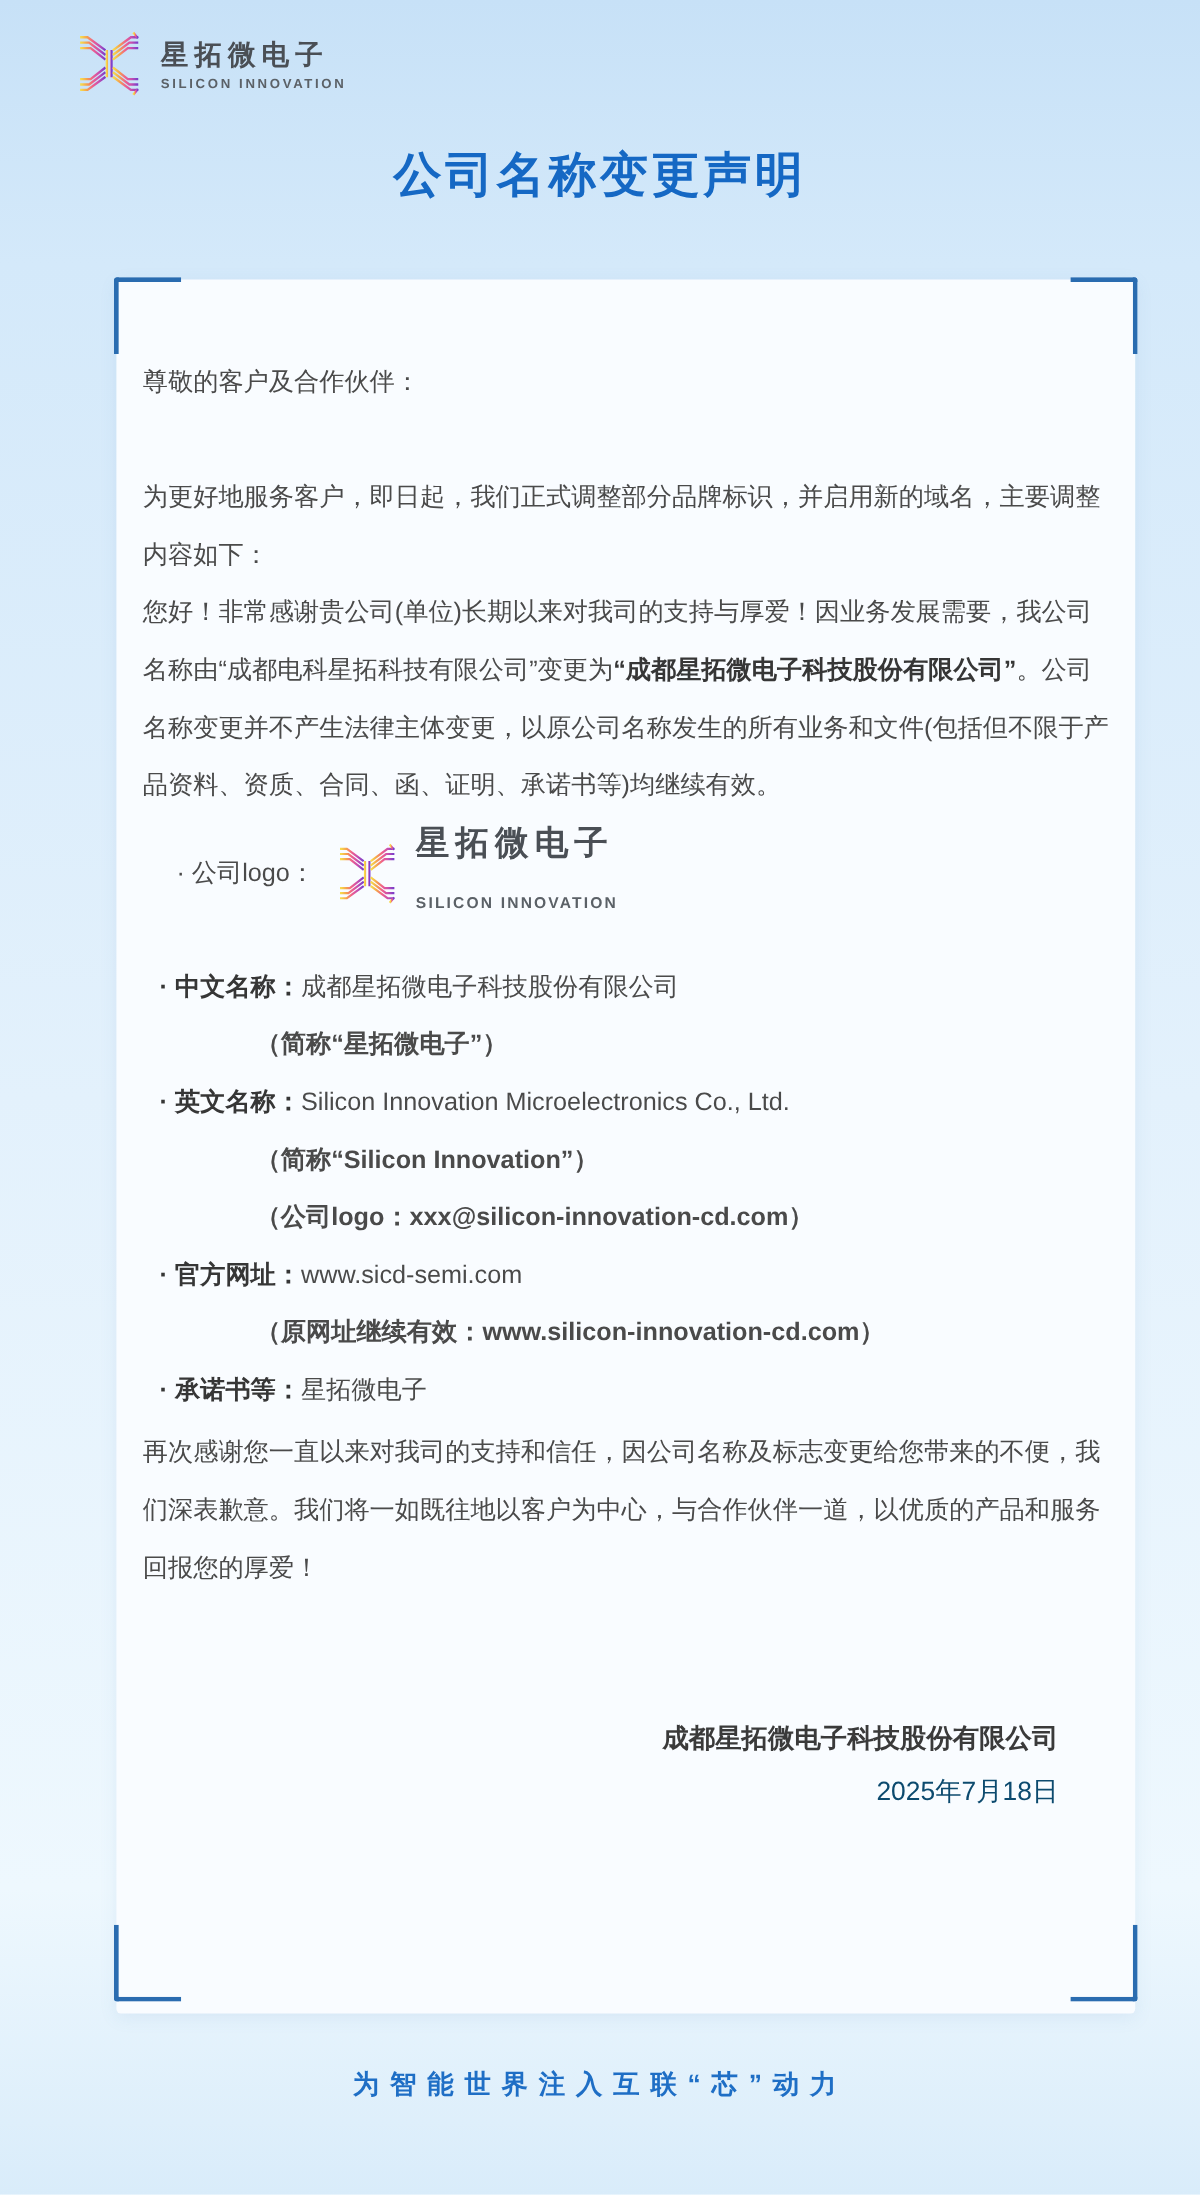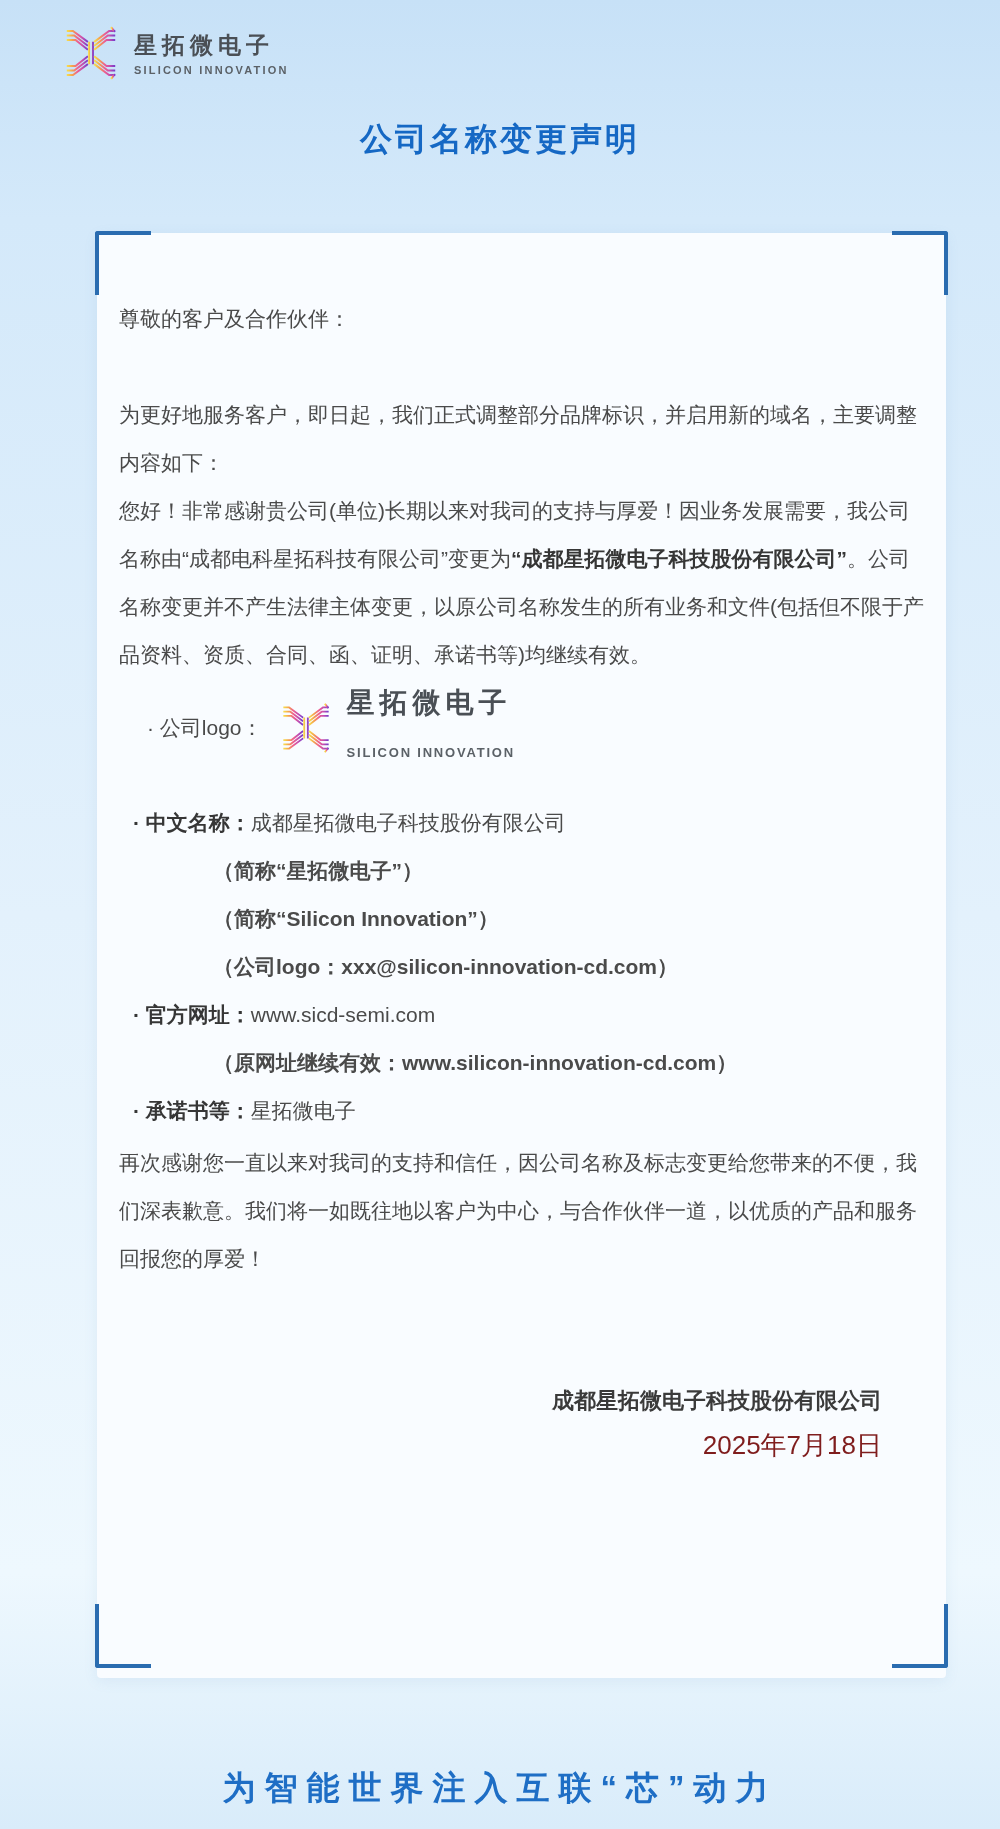--- a/index.html
+++ b/index.html
@@ -13,21 +13,21 @@
     background:linear-gradient(180deg,#c7e1f7 0%,#d4e9fa 12%,#e3f1fc 50%,#eef8fe 86%,#d9ecfa 100%);
   }
   
   .brand { position:absolute; left:60px; top:24px; display:flex; align-items:center; gap:12px; }
   .brand svg { width:62px; height:58px; }
   .brand-cn { font-size:23px; font-weight:700; color:#4a4f55; letter-spacing:5px; }
   .brand-en { font-size:11px; font-weight:700; color:#5b6167; letter-spacing:2.2px; margin-top:3px; }
   
   .title {
     position:absolute; top:118px; left:0; width:100%; text-align:center;
-    font-size:32px; font-weight:800; letter-spacing:3px; color:#1568c4;
+    font-size:40px; font-weight:800; letter-spacing:3px; color:#1568c4;
   }
   
   .card {
     position:absolute; left:76px; top:233px; width:849px; height:1445px;
     background:#f9fcff; border-radius:4px;
     box-shadow:0 3px 14px rgba(90,140,190,0.10);
     margin-left:21px;
   }
   .bracket { position:absolute; width:56px; height:64px; }
   .bracket.tl { left:-2px; top:-2px; border-top:4px solid #2a6cb0; border-left:4px solid #2a6cb0; border-top-left-radius:3px; }
@@ -43,25 +43,25 @@
   .inline-logo { display:flex; align-items:center; gap:12px; }
   .inline-logo svg { width:58px; height:54px; }
   .il-cn { font-size:28px; font-weight:700; color:#4a4f55; letter-spacing:5px; }
   .il-en { font-size:13px; font-weight:700; color:#5b6167; letter-spacing:1.8px; margin-top:2px; }
   
   .items { margin-top:28px; margin-bottom:4px; padding-left:14px; }
   .item-note { padding-left:80px;font-weight:bold; }
   
   .sign { margin-top:96px; text-align:right; padding-right:42px; }
   .sign-name { font-size:22px; font-weight:700; color:#3a3a3a; line-height:44px; }
-  .sign-date { font-size:26px; color:#7f1d1d; line-height:44px; }
+  .sign-date { font-size:22px; color:#0c4a6e; line-height:44px; }
   
   .tagline {
-    position:absolute; top:1766px; left:0; width:100%; text-align:center;
-    font-size:33px; font-weight:700; color:#1e6ec5; letter-spacing:9px;
+    position:absolute; top:1722px; left:0; width:100%; text-align:center;
+    font-size:22px; font-weight:700; color:#1e6ec5; letter-spacing:9px;
   }
 </style>
 </head>
 <body>
 
 <div class="page">
 
   <svg width="0" height="0" style="position:absolute" aria-hidden="true">
     <defs>
       <linearGradient id="lg" x1="0" y1="0" x2="1" y2="0">
@@ -125,20 +125,21 @@
           </div>
         </div>
       </div>
 
       <div class="items">
         <div class="item">
           <p class="item-line"><span class="b">· 中文名称：</span><span>成都星拓微电子科技股份有限公司</span></p>
           <p class="item-note">（简称“星拓微电子”）</p>
         </div>
         <div class="item">
+          <p class="item-line"><span class="b">· 英文名称：</span><span>Silicon Innovation Microelectronics Co., Ltd.</span></p>
           <p class="item-note">（简称“Silicon Innovation”）</p>
         </div>
         <div class="item">
           <p class="item-note">（公司logo：xxx@silicon-innovation-cd.com）</p>
         </div>
         <div class="item">
           <p class="item-line"><span class="b">· 官方网址：</span><span>www.sicd-semi.com</span></p>
           <p class="item-note">（原网址继续有效：www.silicon-innovation-cd.com）</p>
         </div>
         <div class="item">

